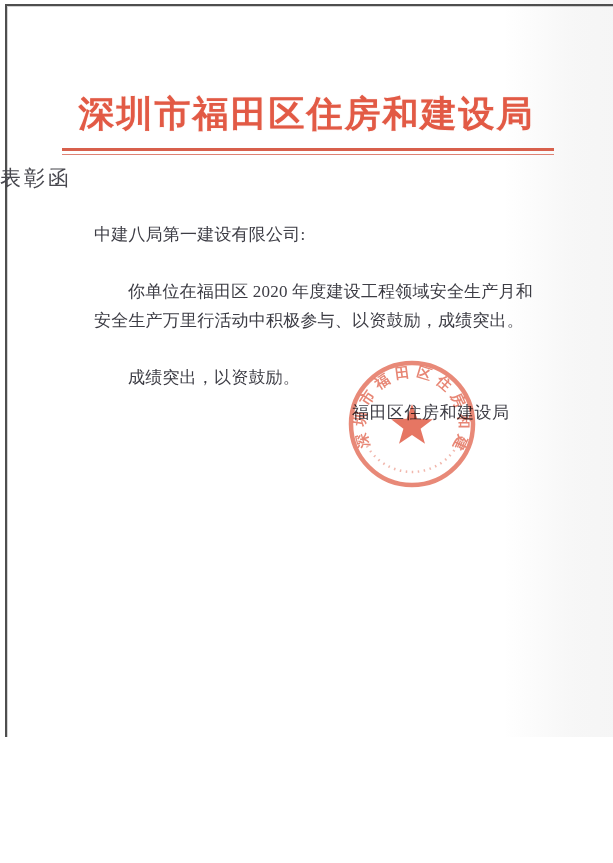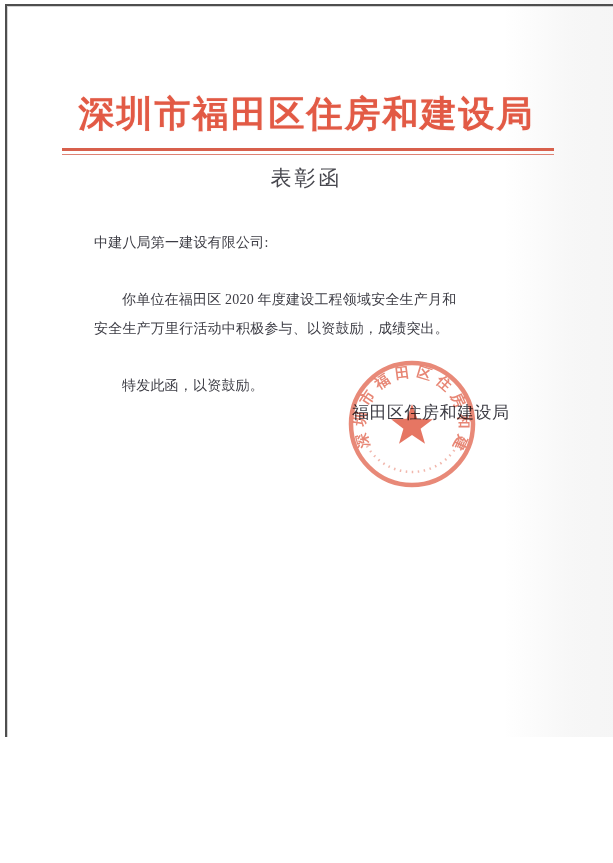--- a/index.html
+++ b/index.html
@@ -21,26 +21,26 @@
   }
   .agency-header{
     position:absolute;top:90px;left:0;width:613px;
     text-align:center;font-size:36px;font-weight:700;letter-spacing:2px;
     color:#e25a45;white-space:nowrap;
     text-shadow:0 0 1px rgba(226,90,69,0.4);
   }
   .rule-top-main{position:absolute;top:148px;left:62px;width:492px;height:3px;background:#d8604c;}
   .rule-top-thin{position:absolute;top:154px;left:62px;width:492px;height:1px;background:#dd8274;}
   .doc-title{
-    position:absolute;top:164px;left:0;width:613px;text-align:center;
+    position:absolute;top:164px;left:0;width:613px;
     font-size:21px;color:#48484f;letter-spacing:3px;font-weight:500;
   }
   .body-block{
-    position:absolute;top:228px;left:94px;width:436px;
-    font-size:14px;line-height:29px;color:#3c3c44;letter-spacing:0.2px;
+    position:absolute;top:220px;left:94px;width:436px;
+    font-size:17px;line-height:29px;color:#3c3c44;letter-spacing:0.2px;
   }
   .body-line{white-space:nowrap;}
   .indent{text-indent:2em;margin-top:28px;}
   .sig-name{
     position:absolute;top:401px;left:352px;width:170px;
     font-size:17px;color:#3d3d45;letter-spacing:0.5px;white-space:nowrap;
   }
   .sig-date{
     position:absolute;top:429px;left:355px;width:140px;
     font-size:16px;color:#3d3d45;letter-spacing:0.5px;white-space:nowrap;
@@ -65,21 +65,21 @@
 
   <div class="rule-top-main"></div>
   <div class="rule-top-thin"></div>
 
   <div class="doc-title">表彰函</div>
 
   <div class="body-block">
     <div class="body-line">中建八局第一建设有限公司:</div>
     <div class="body-line indent">你单位在福田区 2020 年度建设工程领域安全生产月和</div>
     <div class="body-line">安全生产万里行活动中积极参与、以资鼓励，成绩突出。</div>
-    <div class="body-line indent">特发此函，以资鼓励。</div>
+    <div class="body-line indent">成绩突出，以资鼓励。</div>
   </div>
 
   <div class="sig-name">福田区住房和建设局</div>
 
   <svg class="seal" viewBox="0 0 150 150" xmlns="http://www.w3.org/2000/svg">
     <circle cx="75" cy="75" r="61" fill="none" stroke="#e26a54" stroke-width="4.5" opacity="0.9"></circle>
     <defs>
       <path id="sealTextArc" d="M 34.3 98.5 A 47 47 0 1 1 115.7 98.5" fill="none"></path>
     </defs>
     <text font-size="14.5" fill="#e26a54" letter-spacing="5.5" font-family="Liberation Serif, DejaVu Serif, serif" font-weight="600" opacity="0.92">

